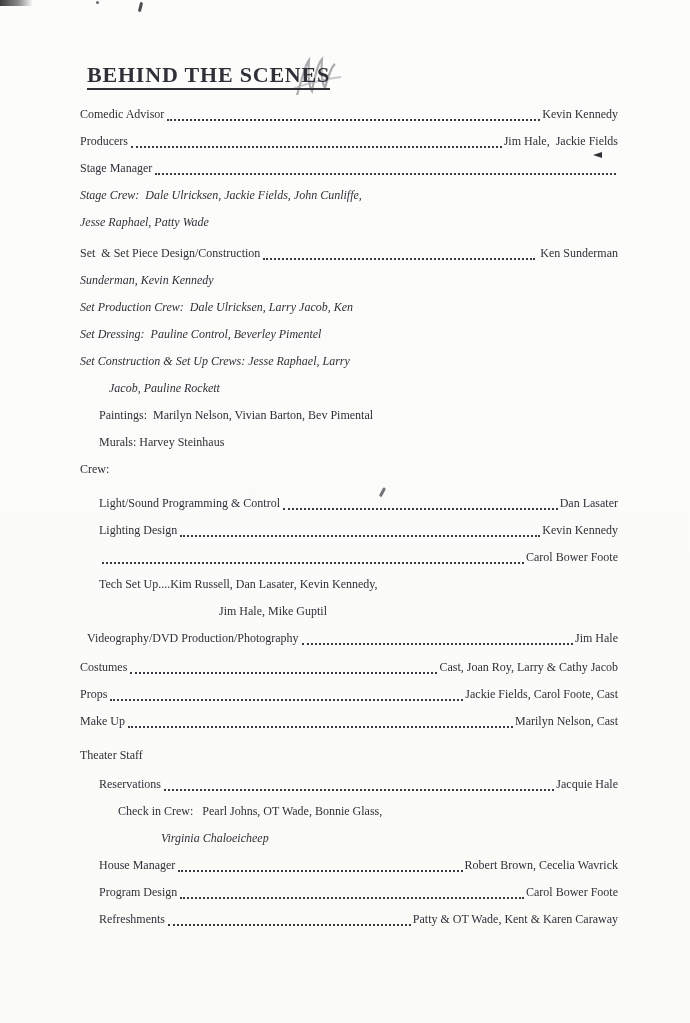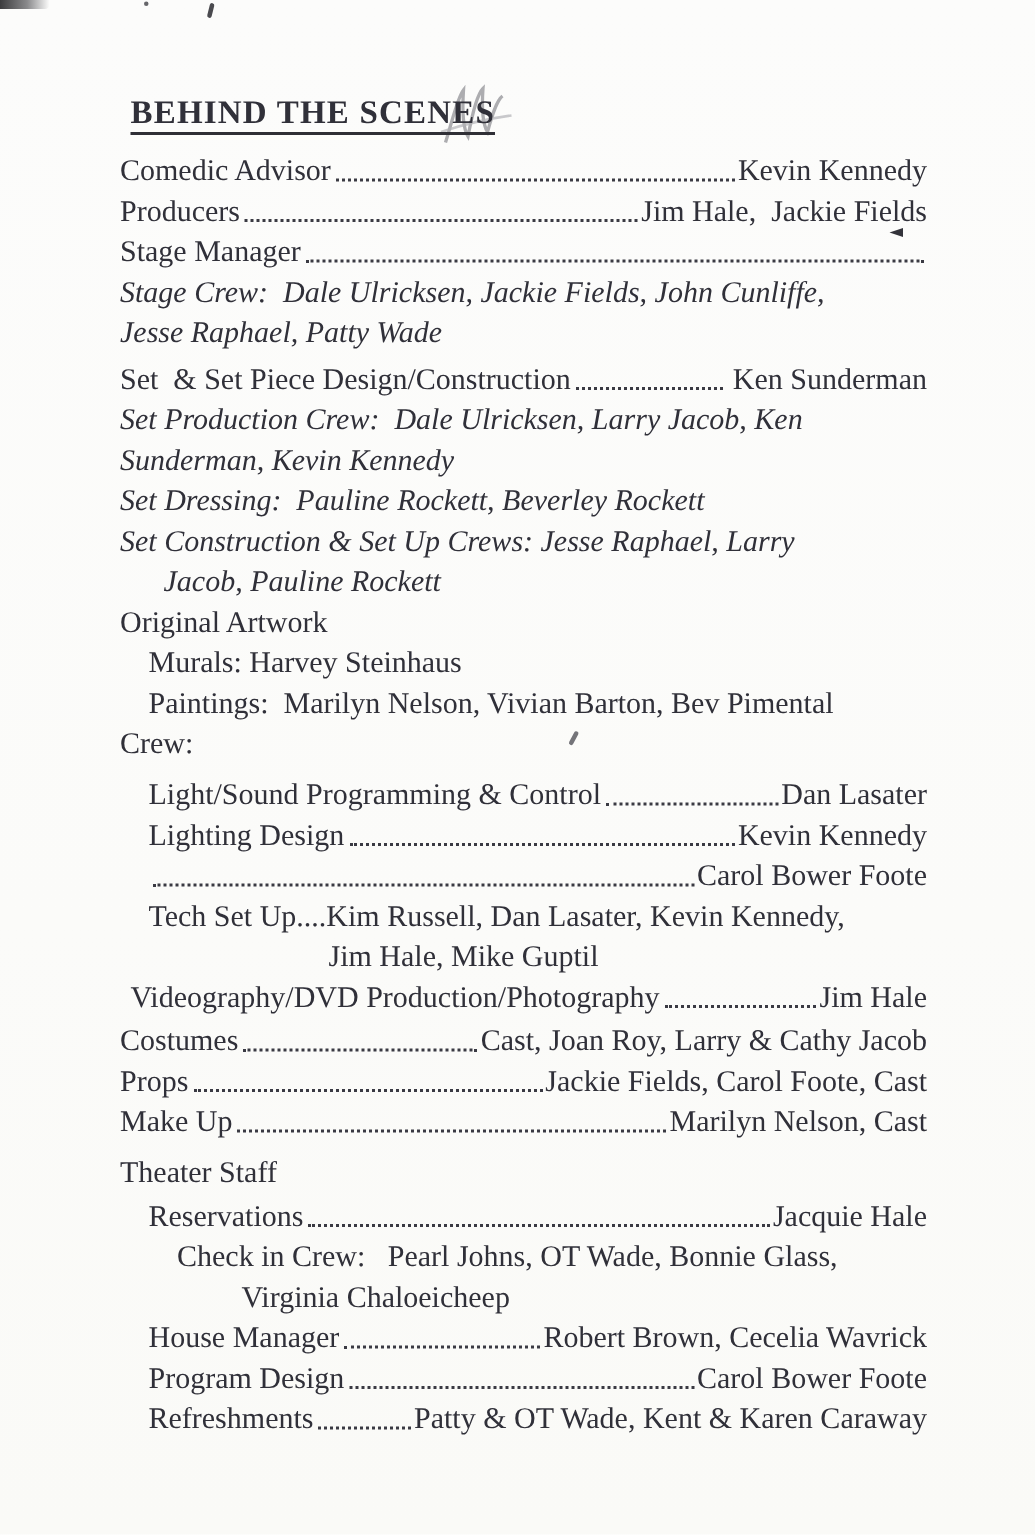--- a/index.html
+++ b/index.html
@@ -18,36 +18,36 @@
     line-height: 26px;
     font-weight: bold;
     letter-spacing: 0.8px;
     white-space: pre;
   }
   .title-text { border-bottom: 2.5px solid #2f2f36; padding-bottom: 1px; }
   .row {
     display: flex;
     align-items: baseline;
     line-height: 27px;
-    font-size: 20px;
+    font-size: 12px;
     white-space: pre;
   }
   .row > span { white-space: pre; }
   .it { font-style: italic; }
   .lbl { flex: 0 0 auto; }
   .val { flex: 0 0 auto; }
   .dots { flex: 1 1 auto; min-width: 12px; align-self: stretch; position: relative; }
   .dots::after {
     content: "";
     position: absolute; left: 3px; right: 2px; bottom: 7px;
     border-bottom: 2.5px dotted #3a3a43;
   }
   .i1 { padding-left: 19px; }
   .i2 { padding-left: 38px; }
-  .i3 { padding-left: 81px; }
+  .i3 { padding-left: 81px; font-style: italic; }
   .ij { padding-left: 29px; }
   .ic { padding-left: 139px; }
   .iv { padding-left: 7px; }
   .gt2 { margin-top: 2px; }
   .gt3 { margin-top: 7px; }
   .gt4 { margin-top: 4px; text-align: right; }
 
   
   .scribble { position: absolute; left: 291px; top: 55px; }
   .edge-smudge {
@@ -116,49 +116,46 @@
     <span>Jesse Raphael, Patty Wade</span>
   </div>
 
   <div class="row gt4">
     <span class="lbl">Set  &amp; Set Piece Design/Construction</span>
     <span class="dots"></span>
     <span class="val"> Ken Sunderman</span>
   </div>
 
   <div class="row it">
+    <span>Sunderman, Kevin Kennedy</span>
+  </div>
+
+  <div class="row it">
     <span>Set Production Crew:  Dale Ulricksen, Larry Jacob, Ken</span>
   </div>
 
   <div class="row it">
-    <span>Sunderman, Kevin Kennedy</span>
-  </div>
-
-  <div class="row it">
-    <span>Set Dressing:  Pauline Rockett, Beverley Rockett</span>
+    <span>Set Dressing:  Pauline Control, Beverley Pimentel</span>
   </div>
 
   <div class="row it">
     <span>Set Construction &amp; Set Up Crews: Jesse Raphael, Larry</span>
   </div>
 
   <div class="row it ij">
     <span>Jacob, Pauline Rockett</span>
   </div>
 
-  <div class="row">
-    <span>Original Artwork</span>
+
+  <div class="row i1">
+    <span>Paintings:  Marilyn Nelson, Vivian Barton, Bev Pimental</span>
   </div>
 
   <div class="row i1">
     <span>Murals: Harvey Steinhaus</span>
-  </div>
-
-  <div class="row i1">
-    <span>Paintings:  Marilyn Nelson, Vivian Barton, Bev Pimental</span>
   </div>
 
   <div class="row">
     <span>Crew:</span>
   </div>
 
   <div class="row i1 gt3">
     <span class="lbl">Light/Sound Programming &amp; Control</span>
     <span class="dots"></span>
     <span class="val">Dan Lasater</span>

